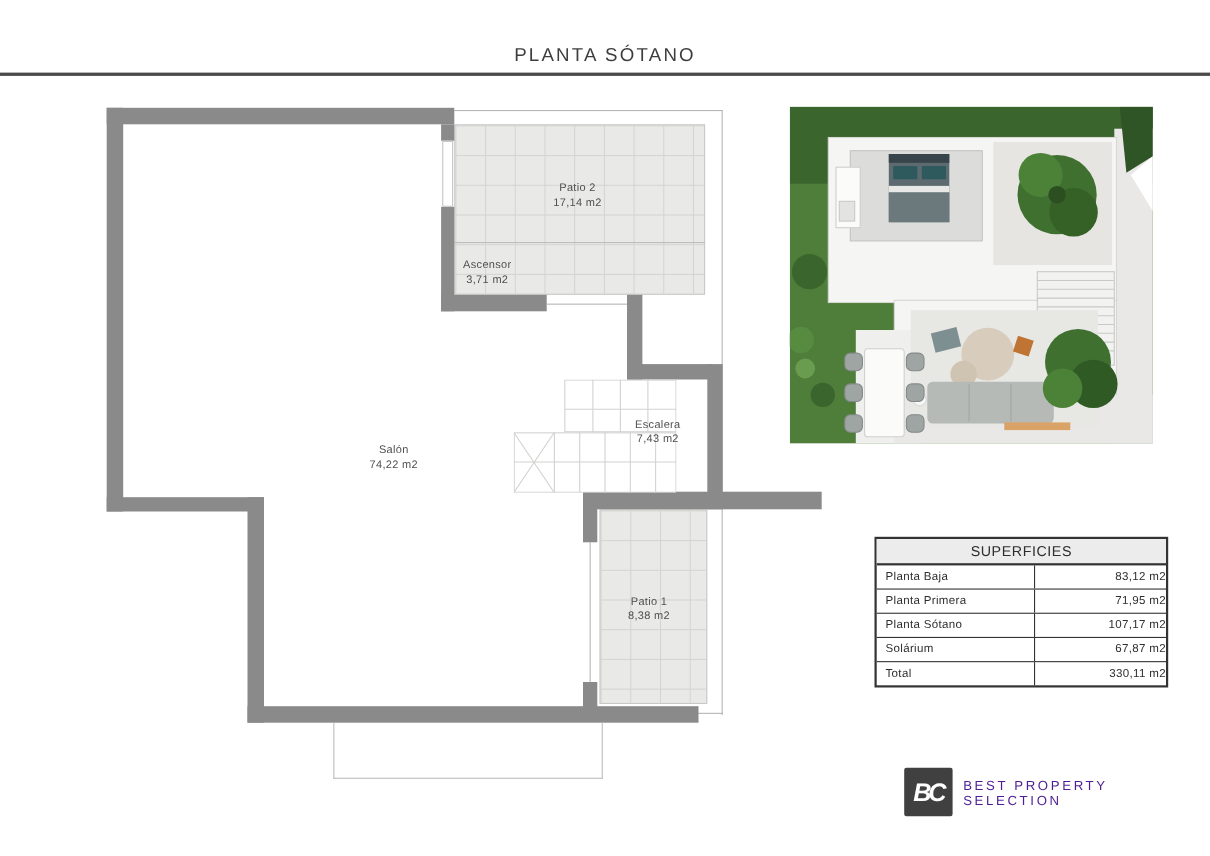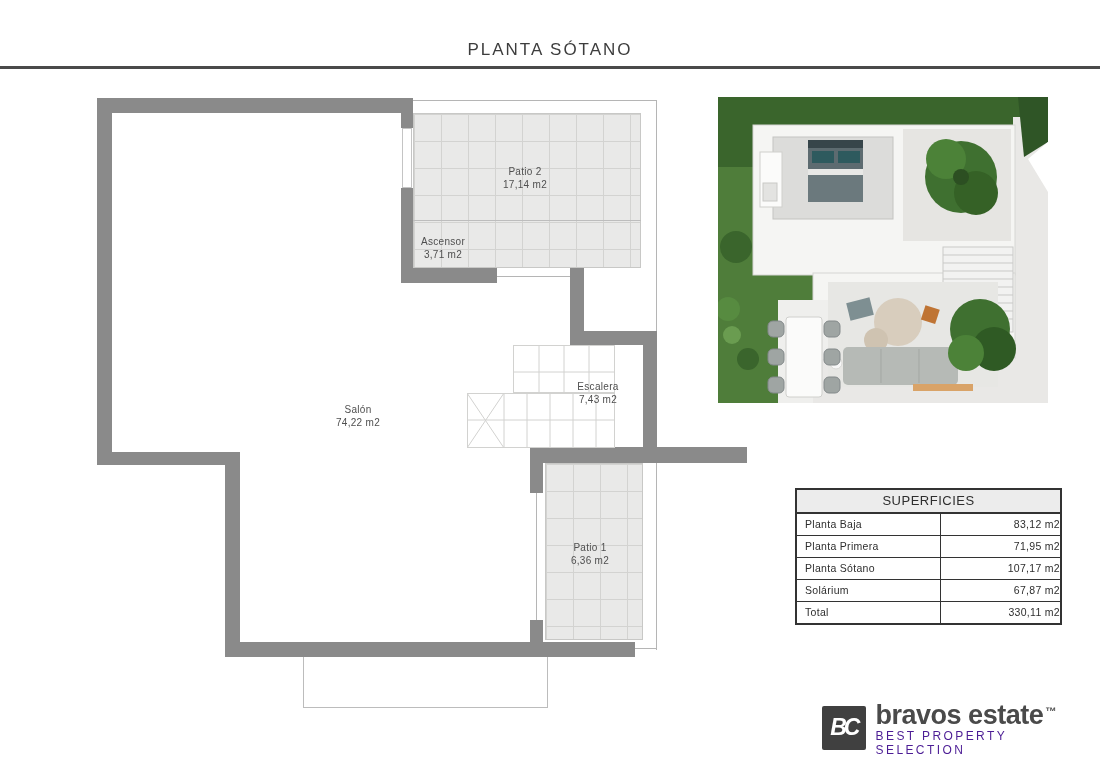--- a/index.html
+++ b/index.html
@@ -114,21 +114,21 @@
   <div class="room-label" style="left:268px;top:285px;margin-top:28px;">
     <div>Salón</div>
     <div>74,22 m2</div>
   </div>
   <div class="room-label" style="left:508px;top:290px;">
     <div>Escalera</div>
     <div>7,43 m2</div>
   </div>
   <div class="room-label" style="left:500px;top:451px;">
     <div>Patio 1</div>
-    <div>6,36 m2</div>
+    <div>8,38 m2</div>
   </div>
 </div>
 
 <svg class="render-svg" width="330" height="316" viewBox="0 0 330 316">
 
   <rect x="0" y="0" width="330" height="306" fill="#4f7d3a"></rect>
   <rect x="0" y="0" width="330" height="70" fill="#3a652c"></rect>
   <rect x="295" y="20" width="35" height="286" fill="#e9e8e6"></rect>
   <polygon points="300,0 330,0 330,45 306,60" fill="#2f5526"></polygon>
   <polygon points="330,45 330,95 310,62" fill="#ffffff"></polygon>
@@ -219,16 +219,15 @@
   </div>
   <div class="t-row">
     <div class="t-label">Total</div>
     <div class="t-value">330,11 m2</div>
   </div>
 </div>
 
 <div class="logo">
   <div class="logo-mark">BC</div>
   <div class="logo-text">
-    <div class="logo-name"><span>bravos estate</span><sup>™</sup></div>
     <div class="logo-tagline">BEST PROPERTY SELECTION</div>
   </div>
 </div>
 
 </body></html>

